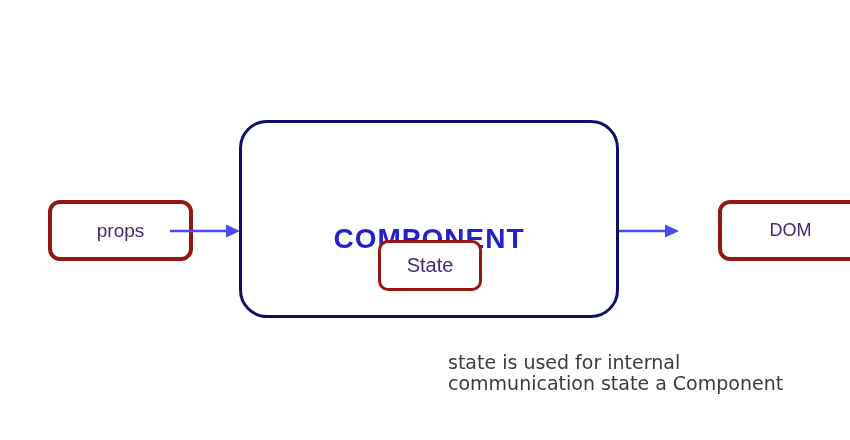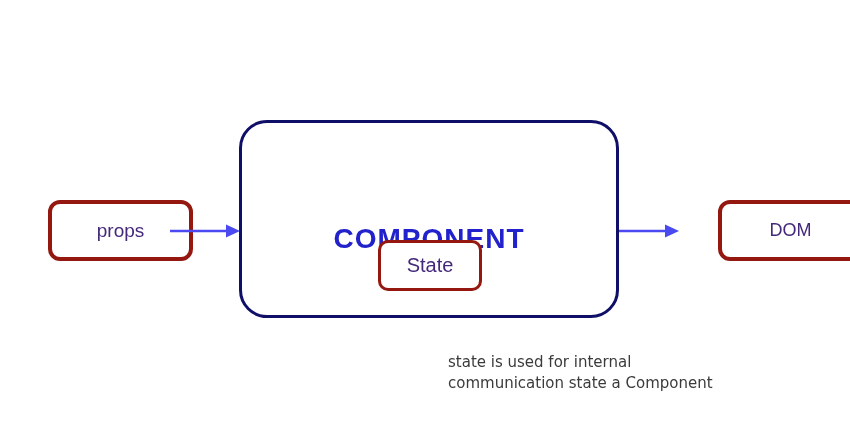--- a/index.html
+++ b/index.html
@@ -78,21 +78,21 @@
     position: absolute;
     color: var(--arrow);
   }
   .arrow-1 { left: 170px; top: 221px; }
   .arrow-2 { left: 619px; top: 221px; }
   .caption {
     position: absolute;
     left: 448px;
     top: 352px;
     font-family: "DejaVu Sans", sans-serif;
-    font-size: 15px;
+    font-size: 19px;
     line-height: 21px;
     color: var(--caption-text);
   }
 </style>
 </head>
 <body>
 
 <div class="canvas">
 
   <div class="small-box props-box">

